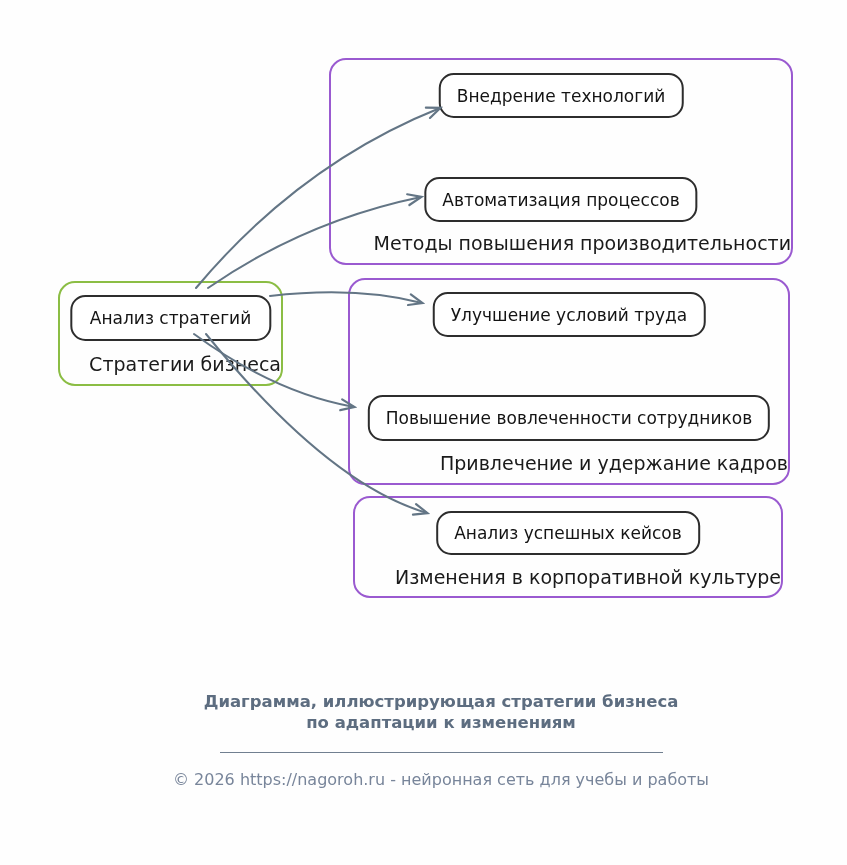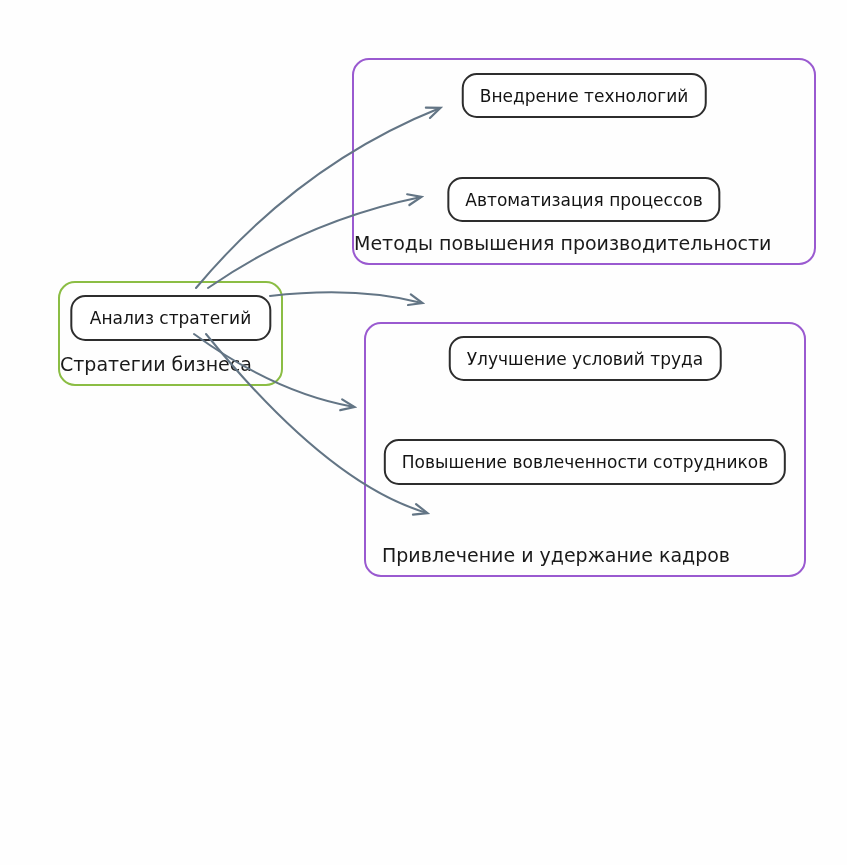--- a/index.html
+++ b/index.html
@@ -3,21 +3,21 @@
 <meta charset="utf-8">
 <style>
   html,body{margin:0;padding:0;background:#ffffff;}
   #canvas{
     position:relative;width:847px;height:865px;background:#fefefe;
     font-family:"DejaVu Sans","Liberation Sans",sans-serif;overflow:hidden;
   }
   .cluster{position:absolute;border:2px solid #9a5ad0;border-radius:17px;background:transparent;box-sizing:border-box;}
   .cluster.root{border-color:#8bbd44;}
   .cluster-label{
-    position:absolute;left:0;right:0;text-align:left;font-size:19px;color:#1a1a1a;
+    position:absolute;left:0;right:0;text-align:right;font-size:19px;color:#1a1a1a;
     white-space:nowrap;line-height:1.1;
   }
   .node{
     position:absolute;left:50%;transform:translateX(-50%);
     background:#fff;border:2px solid #2d2d2d;border-radius:15px;
     font-size:17px;color:#141414;white-space:nowrap;
     display:flex;align-items:center;justify-content:center;
     padding:0 16px;height:45px;box-sizing:border-box;
   }
   .root .node{padding:0 18px;height:46px;}
@@ -40,42 +40,54 @@
 </head>
 <body>
 
 <div id="canvas">
 
   <div class="cluster root c-root" style="left:58px;top:275px;width:225px;height:105px;margin-top:6px;">
     <div class="node">Анализ стратегий</div>
     <div class="cluster-label">Стратегии бизнеса</div>
   </div>
 
-  <div class="cluster c1" style="left:352px;top:58px;width:464px;height:207px;">
+  <div class="cluster c1" style="left:329px;top:58px;width:464px;height:207px;">
     <div class="node c1-n1">Внедрение технологий</div>
     <div class="node c1-n2">Автоматизация процессов</div>
     <div class="cluster-label">Методы повышения производительности</div>
   </div>
 
-  <div class="cluster c2" style="left:364px;top:278px;width:442px;height:255px;margin-top:44px;">
+  <div class="cluster c2" style="left:348px;top:278px;width:442px;height:207px;">
     <div class="node c2-n1">Улучшение условий труда</div>
     <div class="node c2-n2">Повышение вовлеченности сотрудников</div>
     <div class="cluster-label">Привлечение и удержание кадров</div>
   </div>
 
+  <div class="cluster c3" style="left:353px;top:496px;width:430px;height:102px;">
+    <div class="node c3-n1">Анализ успешных кейсов</div>
+    <div class="cluster-label">Изменения в корпоративной культуре</div>
+  </div>
 
   <svg id="arrow-layer" width="847" height="865" viewBox="0 0 847 865" xmlns="http://www.w3.org/2000/svg">
     <defs>
       <marker id="chev" markerUnits="userSpaceOnUse" markerWidth="18" markerHeight="14" viewBox="0 0 18 14" refX="15" refY="7" orient="auto">
         <path d="M2,1.5 L15.5,7 L2,12.5" fill="none" stroke="#637585" stroke-width="2.2" stroke-linecap="round"></path>
       </marker>
     </defs>
     <g fill="none" stroke="#637585" stroke-width="2" stroke-linecap="round">
       <path d="M 196 288 Q 300 164 440 108" marker-end="url(#chev)"></path>
       <path d="M 208 288 Q 305 221 421 197" marker-end="url(#chev)"></path>
       <path d="M 270 296 C 330 289 380 292 422 303" marker-end="url(#chev)"></path>
       <path d="M 194 334 Q 275 393 354 407" marker-end="url(#chev)"></path>
       <path d="M 206 334 C 280 425 355 492 427 513" marker-end="url(#chev)"></path>
     </g>
   </svg>
 
+  <div class="footer">
+    <div class="footer-title">
+      <div>Диаграмма, иллюстрирующая стратегии бизнеса</div>
+      <div>по адаптации к изменениям</div>
+    </div>
+    <div class="footer-divider"></div>
+    <div class="footer-copyright">© 2026 https://nagoroh.ru - нейронная сеть для учебы и работы</div>
+  </div>
 
 </div>
 
 </body></html>

